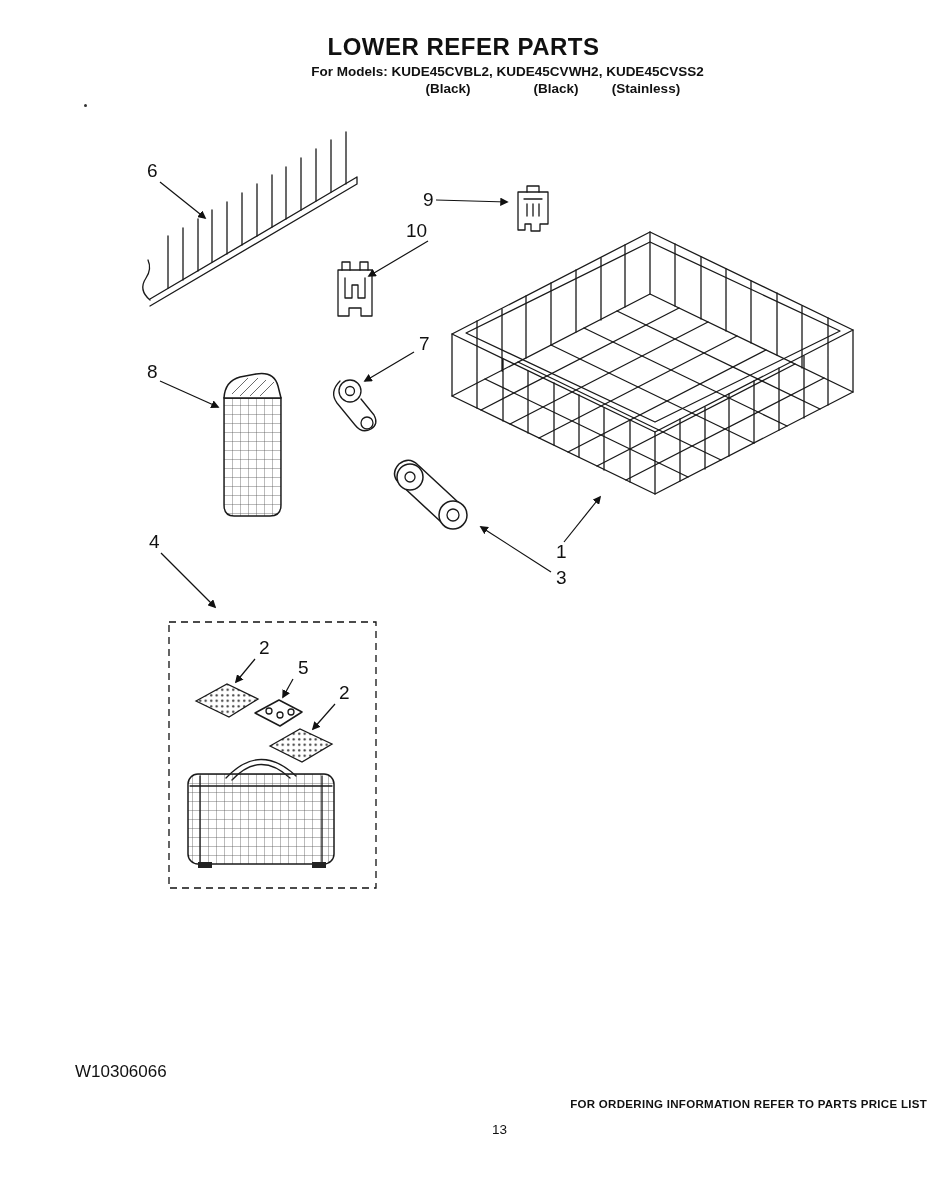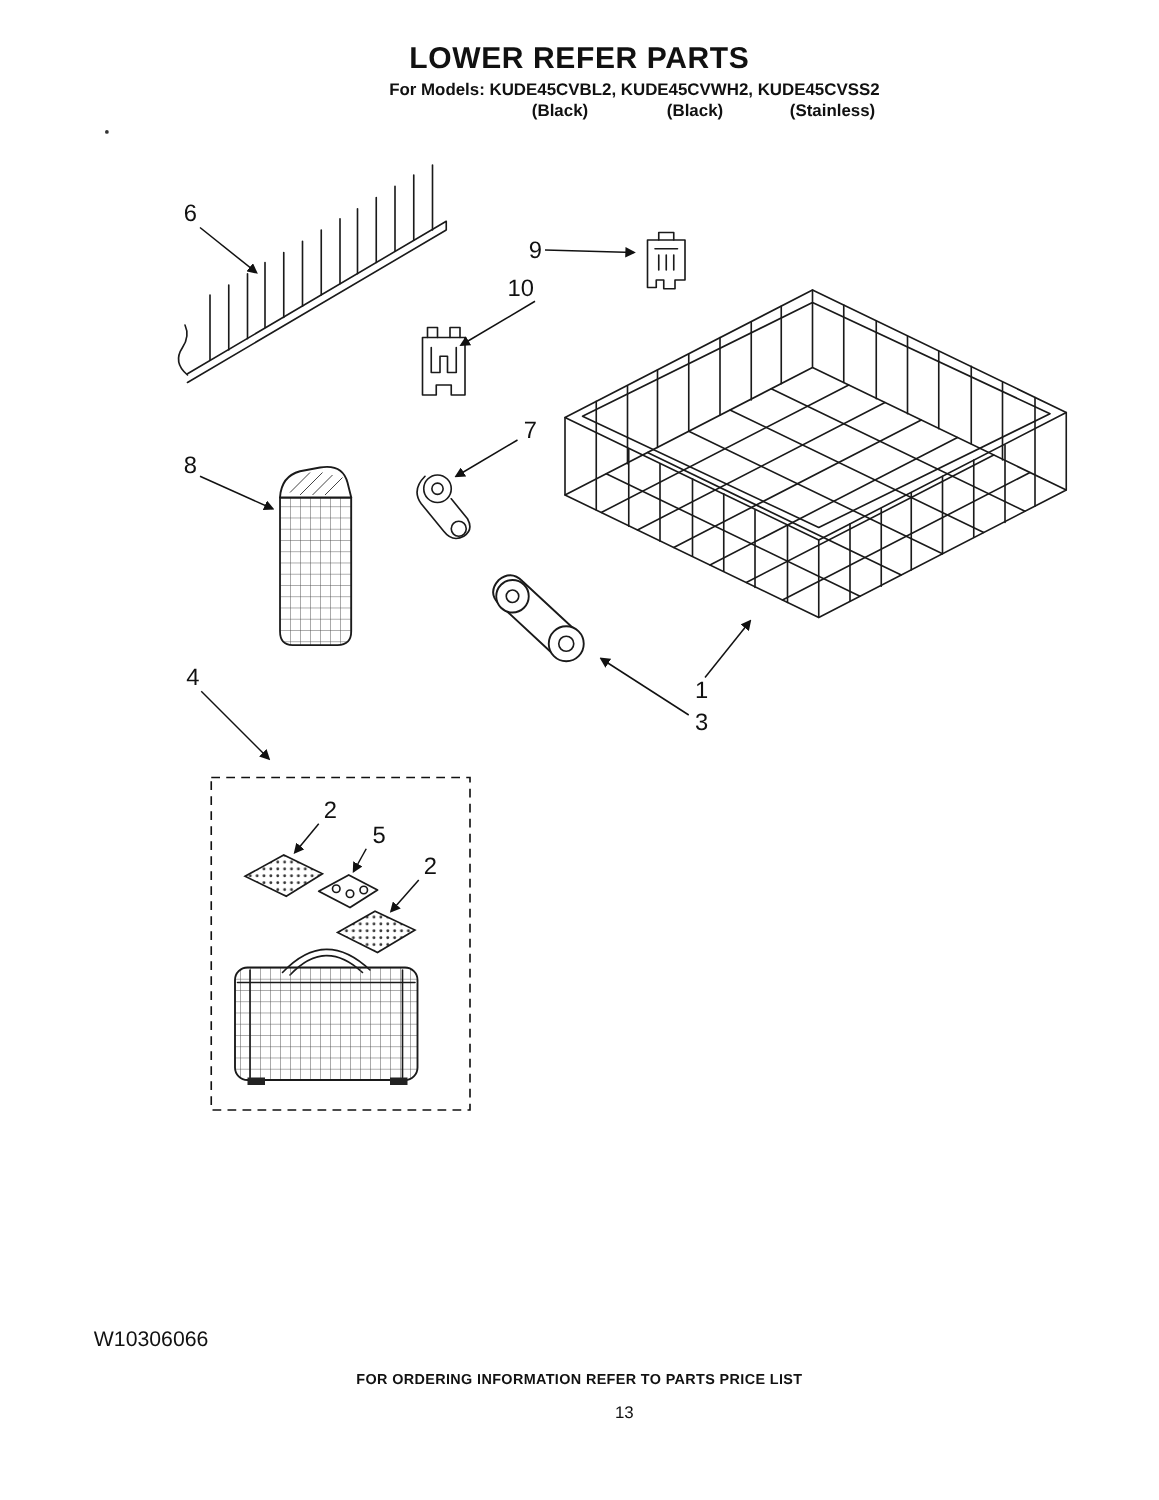--- a/index.html
+++ b/index.html
@@ -4,24 +4,24 @@
 <style>
   html,body{margin:0;padding:0;background:#fff;}
   .page{position:relative;width:927px;height:1200px;background:#fff;overflow:hidden;
         font-family:"Liberation Sans",sans-serif;color:#111;}
   .title{position:absolute;top:33px;left:0;width:100%;text-align:center;
          font-size:24px;font-weight:bold;letter-spacing:.5px;}
   .models{position:absolute;top:64px;left:0;width:100%;text-align:center;
           font-size:13.5px;font-weight:bold;margin-left:44px;}
   .finish{position:absolute;top:81px;transform:translateX(-50%);
           font-size:13.5px;font-weight:bold;white-space:nowrap;margin-left:44px;}
-  .f0{left:404px}.f1{left:512px}.f2{left:622px}
+  .f0{left:404px}.f1{left:512px}.f2{left:602px}
   .stray{position:absolute;top:104px;left:84px;width:3px;height:3px;background:#333;border-radius:50%;}
   .diagram{position:absolute;top:0;left:0;}
-  .ordering{position:absolute;top:1098px;left:0;width:100%;text-align:center;
+  .ordering{position:absolute;top:1098px;left:0;width:100%;text-align:right;
             font-size:11.5px;font-weight:bold;letter-spacing:.3px;}
   .docnum{position:absolute;top:1062px;left:75px;font-size:17px;}
   .pagenum{position:absolute;top:1122px;left:0;width:100%;text-align:center;font-size:13.5px;padding-left:36px;}
   svg .ln{stroke:#1a1a1a;stroke-width:1.3;fill:none;stroke-linecap:round;stroke-linejoin:round;}
   svg .lnw{stroke:#1a1a1a;stroke-width:1.5;fill:#fff;stroke-linejoin:round;}
   svg .thin{stroke:#444;stroke-width:.8;fill:none;}
   svg .arrow{stroke:#111;stroke-width:1.2;fill:none;}
   svg .dashbox{stroke:#111;stroke-width:1.3;fill:none;stroke-dasharray:7 5;}
   svg text.callout{font-size:19px;fill:#111;font-family:"Liberation Sans",sans-serif;}
 </style>

